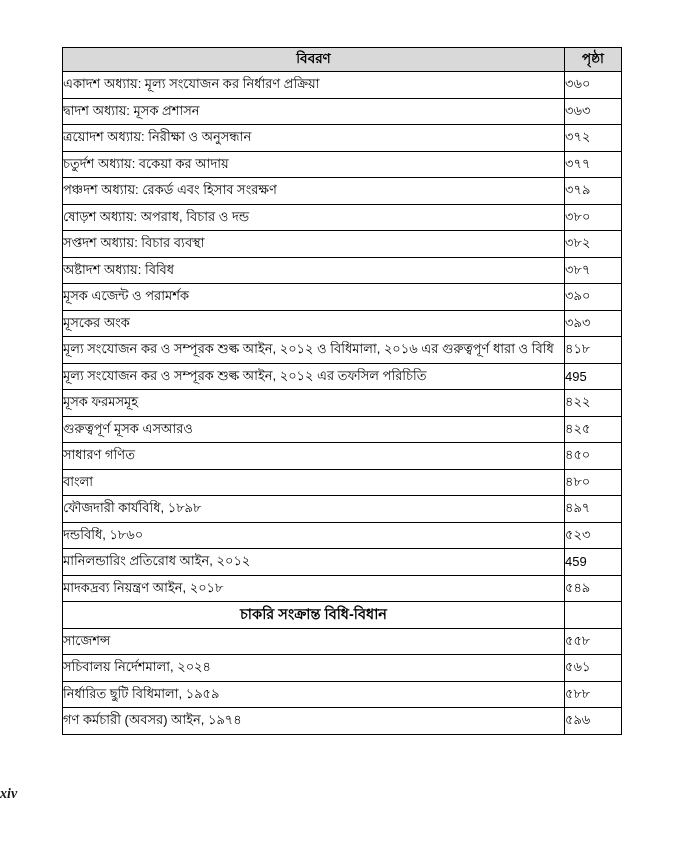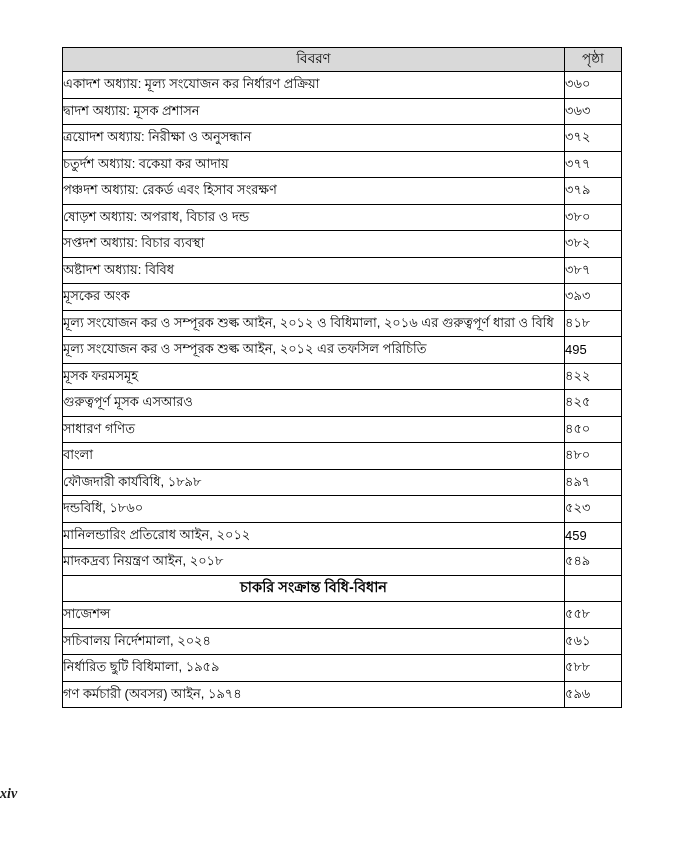--- a/index.html
+++ b/index.html
@@ -30,21 +30,21 @@
     border: 1.5px solid #000000;
   }
   table.toc th,
   table.toc td {
     border: 1px solid #000000;
     overflow: hidden;
     white-space: nowrap;
   }
   table.toc th {
     background: #d9d9d9;
-    font-weight: normal;
+    font-weight: bold;
     font-size: 13.5px;
     height: 21px;
     text-align: center;
     padding: 0 12px;
   }
   table.toc td {
     height: 25.5px;
     font-size: 13px;
     padding: 0 0;
   }
@@ -119,20 +119,24 @@
         </tr>
         <tr>
           <td class="desc">সপ্তদশ অধ্যায়: বিচার ব্যবস্থা</td>
           <td class="pg">৩৮২</td>
         </tr>
         <tr>
           <td class="desc">অষ্টাদশ অধ্যায়: বিবিধ</td>
           <td class="pg">৩৮৭</td>
         </tr>
         <tr>
+          <td class="desc">মূসক এজেন্ট ও পরামর্শক</td>
+          <td class="pg">৩৯০</td>
+        </tr>
+        <tr>
           <td class="desc">মূসকের অংক</td>
           <td class="pg">৩৯৩</td>
         </tr>
         <tr>
           <td class="desc">মূল্য সংযোজন কর ও সম্পূরক শুল্ক আইন, ২০১২ ও বিধিমালা, ২০১৬ এর গুরুত্বপূর্ণ ধারা ও বিধি</td>
           <td class="pg">৪১৮</td>
         </tr>
         <tr>
           <td class="desc">মূল্য সংযোজন কর ও সম্পূরক শুল্ক আইন, ২০১২ এর তফসিল পরিচিতি</td>
           <td class="pg">495</td>

